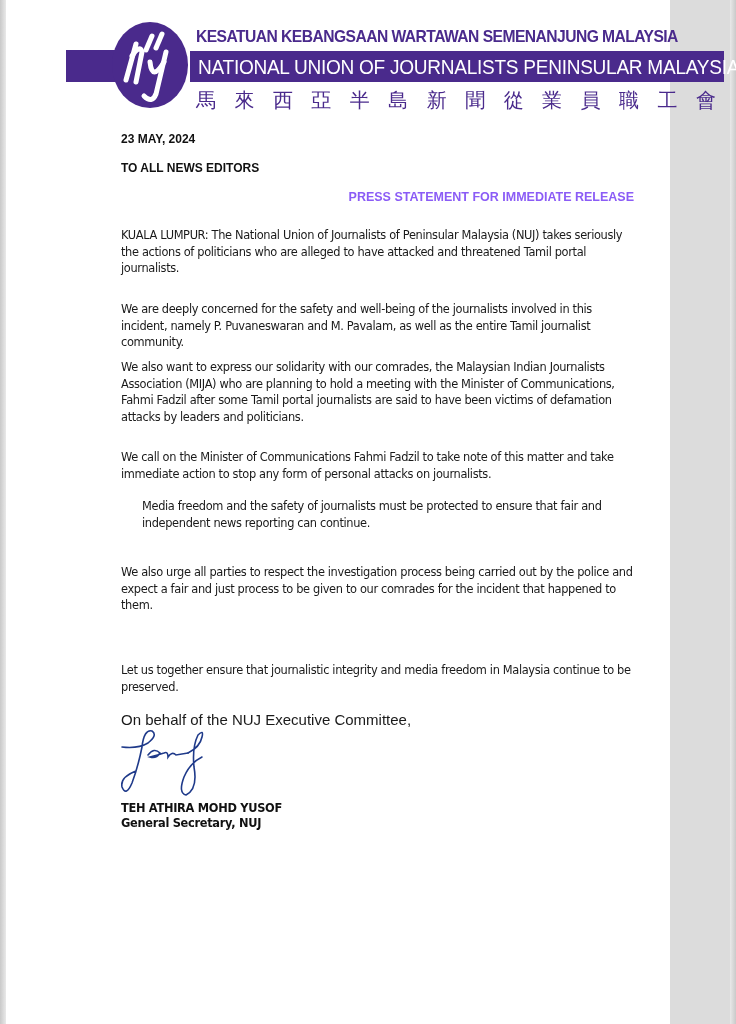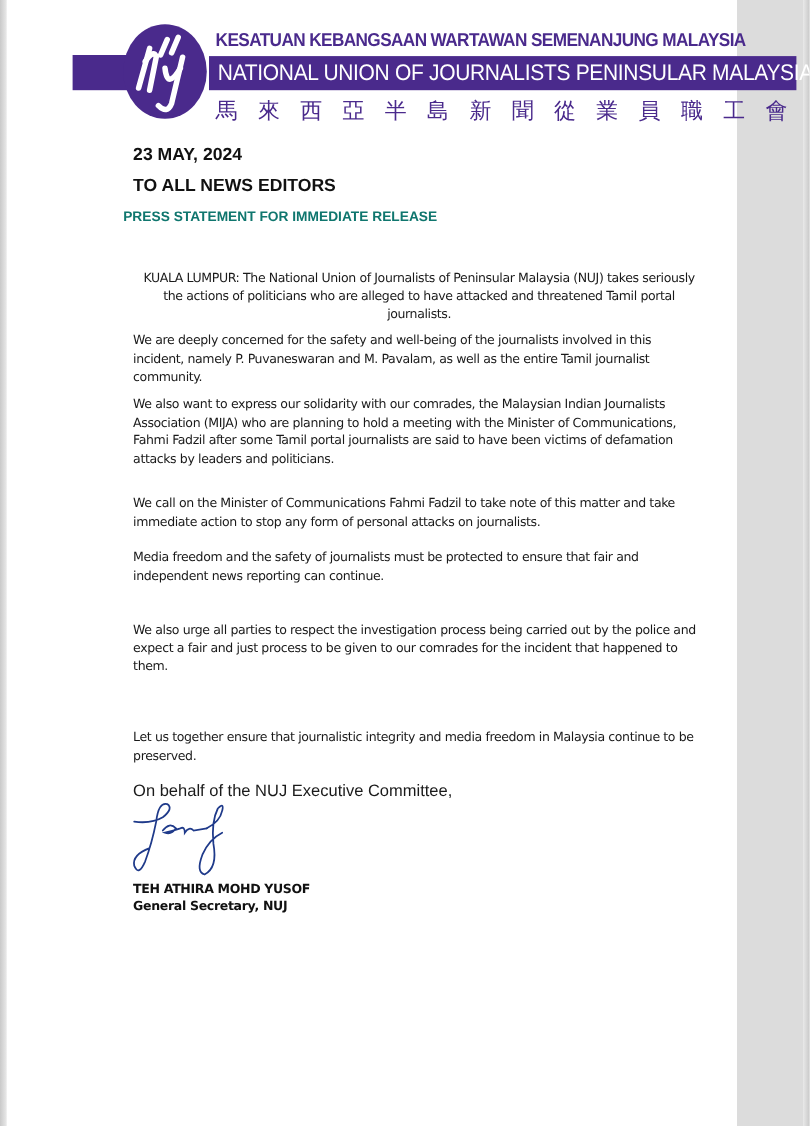--- a/index.html
+++ b/index.html
@@ -12,24 +12,24 @@
   .logo-bar { position:absolute; left:60px; top:50px; width:52px; height:32px; background:#4a2a8c; }
   .logo-circle { position:absolute; left:106px; top:22px; width:76px; height:86px; border-radius:50%; background:#4a2a8c; overflow:hidden; }
   .logo-glyph { position:absolute; left:0; top:0; width:100%; height:100%; }
   .org-malay { position:absolute; left:190px; top:27px; font-family:"Liberation Sans", sans-serif; font-weight:bold; font-size:17px; color:#4a2a8c; letter-spacing:-0.6px; white-space:nowrap; transform:scaleX(0.92); transform-origin:left center; }
   .org-english-band { position:absolute; left:184px; top:51px; width:534px; height:31px; background:#4a2a8c; }
   .org-english { position:absolute; left:192px; top:55px; font-size:20.5px; color:#ffffff; white-space:nowrap; letter-spacing:-0.3px; transform:scaleX(0.93); transform-origin:left center; }
   .org-chinese { position:absolute; left:190px; top:87px; width:520px; display:flex; justify-content:space-between; font-family:"DejaVu Sans", sans-serif; font-size:20px; color:#4a2a8c; }
   .org-chinese span { display:inline-block; }
 
   
-  .meta { position:absolute; left:115px; font-weight:bold; font-size:16px; color:#111; }
+  .meta { position:absolute; left:115px; font-weight:bold; font-size:12px; color:#111; }
   .date { top:132px; }
   .to-line { top:161px; }
-  .press-title { position:absolute; left:106px; width:522px; top:190px; text-align:left; font-weight:bold; font-size:12.5px; color:#0f766e; }
+  .press-title { position:absolute; left:106px; width:522px; top:190px; text-align:right; font-weight:bold; font-size:12.5px; color:#8b5cf6; }
 
   .body-text { position:absolute; left:115px; width:520px; font-family:"DejaVu Sans", sans-serif; font-size:11.4px; line-height:16.5px; color:#1a1a1a; letter-spacing:-0.35px; }
   .p { margin:0; }
   .closing { position:absolute; left:115px; top:711px; font-family:"Liberation Sans", sans-serif; font-size:15px; color:#1a1a1a; }
   .signature { position:absolute; left:112px; top:727px; width:110px; height:70px; }
   .signer-name { position:absolute; left:115px; top:801px; font-family:"DejaVu Sans", sans-serif; font-weight:bold; font-size:11.4px; color:#111; letter-spacing:-0.3px; }
   .signer-title { position:absolute; left:115px; top:816px; font-family:"DejaVu Sans", sans-serif; font-weight:bold; font-size:11.4px; color:#111; letter-spacing:-0.3px; }
 </style>
 </head>
 <body>
@@ -70,33 +70,33 @@
     <span>員</span>
     <span>職</span>
     <span>工</span>
     <span>會</span>
   </div>
 
   <div class="meta date">23 MAY, 2024</div>
   <div class="meta to-line">TO ALL NEWS EDITORS</div>
   <div class="press-title">PRESS STATEMENT FOR IMMEDIATE RELEASE</div>
 
-  <div class="body-text" style="top:244px;text-align:center;">
+  <div class="body-text" style="top:227px;">
       <p class="p">KUALA LUMPUR: The National Union of Journalists of Peninsular Malaysia (NUJ) takes seriously the actions of politicians who are alleged to have attacked and threatened Tamil portal journalists.</p>
     </div>
   <div class="body-text" style="top:301px;">
       <p class="p">We are deeply concerned for the safety and well-being of the journalists involved in this incident, namely P. Puvaneswaran and M. Pavalam, as well as the entire Tamil journalist community.</p>
     </div>
   <div class="body-text" style="top:449px;">
       <p class="p">We call on the Minister of Communications Fahmi Fadzil to take note of this matter and take immediate action to stop any form of personal attacks on journalists.</p>
     </div>
   <div class="body-text" style="top:359px;">
       <p class="p">We also want to express our solidarity with our comrades, the Malaysian Indian Journalists Association (MIJA) who are planning to hold a meeting with the Minister of Communications, Fahmi Fadzil after some Tamil portal journalists are said to have been victims of defamation attacks by leaders and politicians.</p>
     </div>
-  <div class="body-text" style="top:498px;">
+  <div class="body-text" style="top:498px;margin-left:21px;">
       <p class="p">Media freedom and the safety of journalists must be protected to ensure that fair and independent news reporting can continue.</p>
     </div>
   <div class="body-text" style="top:564px;">
       <p class="p">We also urge all parties to respect the investigation process being carried out by the police and expect a fair and just process to be given to our comrades for the incident that happened to them.</p>
     </div>
   <div class="body-text" style="top:662px;">
       <p class="p">Let us together ensure that journalistic integrity and media freedom in Malaysia continue to be preserved.</p>
     </div>
 
   <div class="closing">On behalf of the NUJ Executive Committee,</div>

